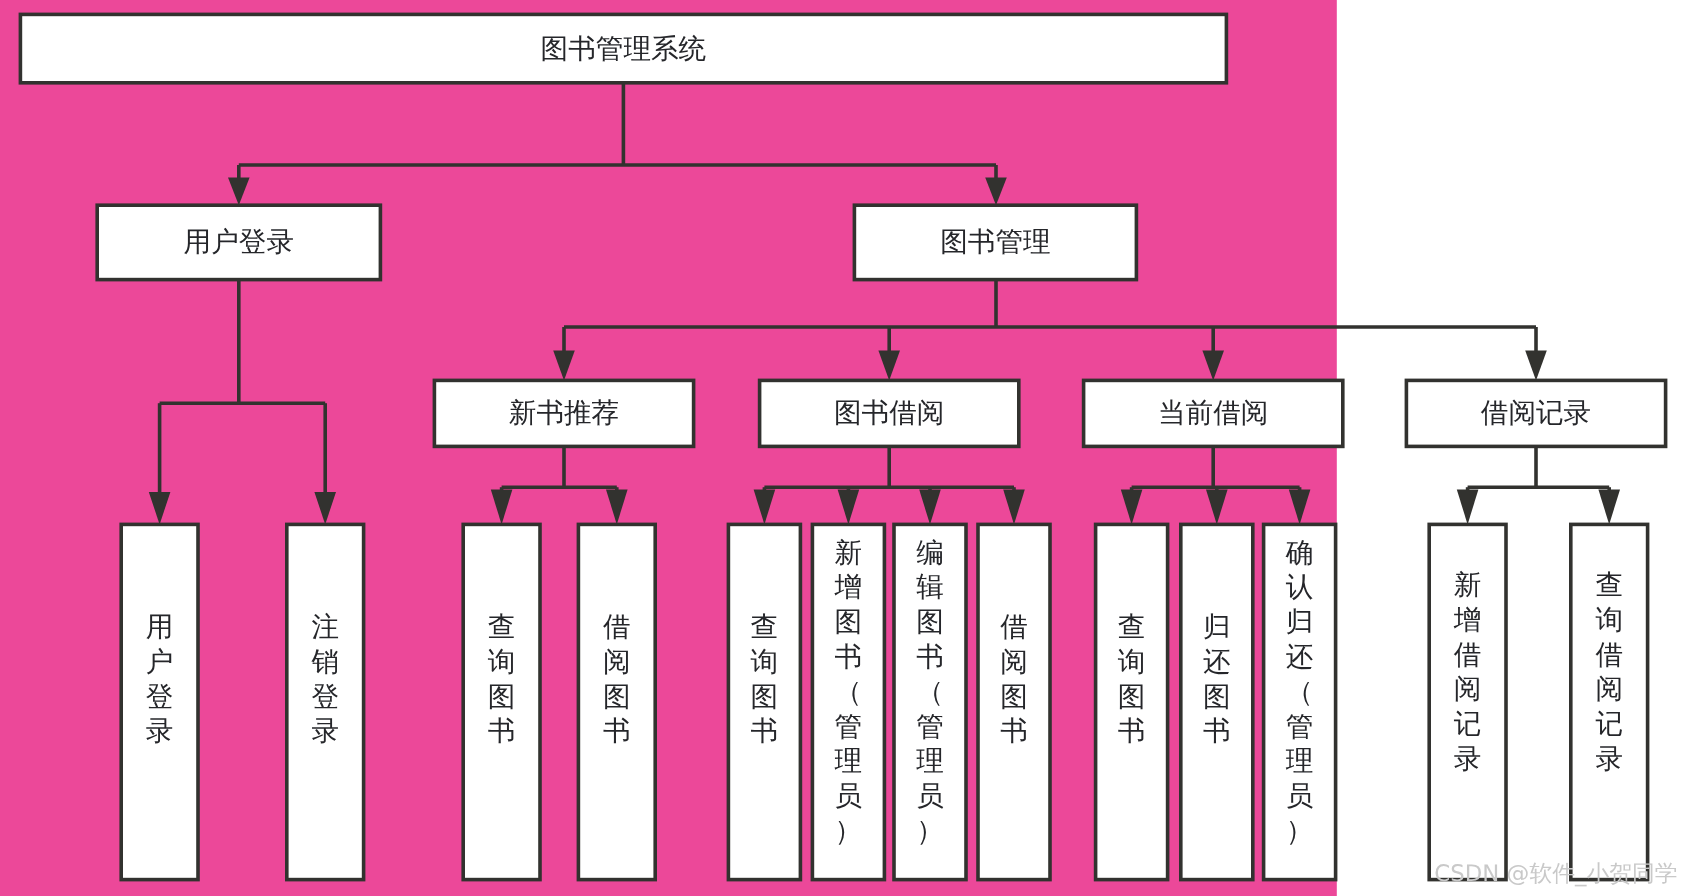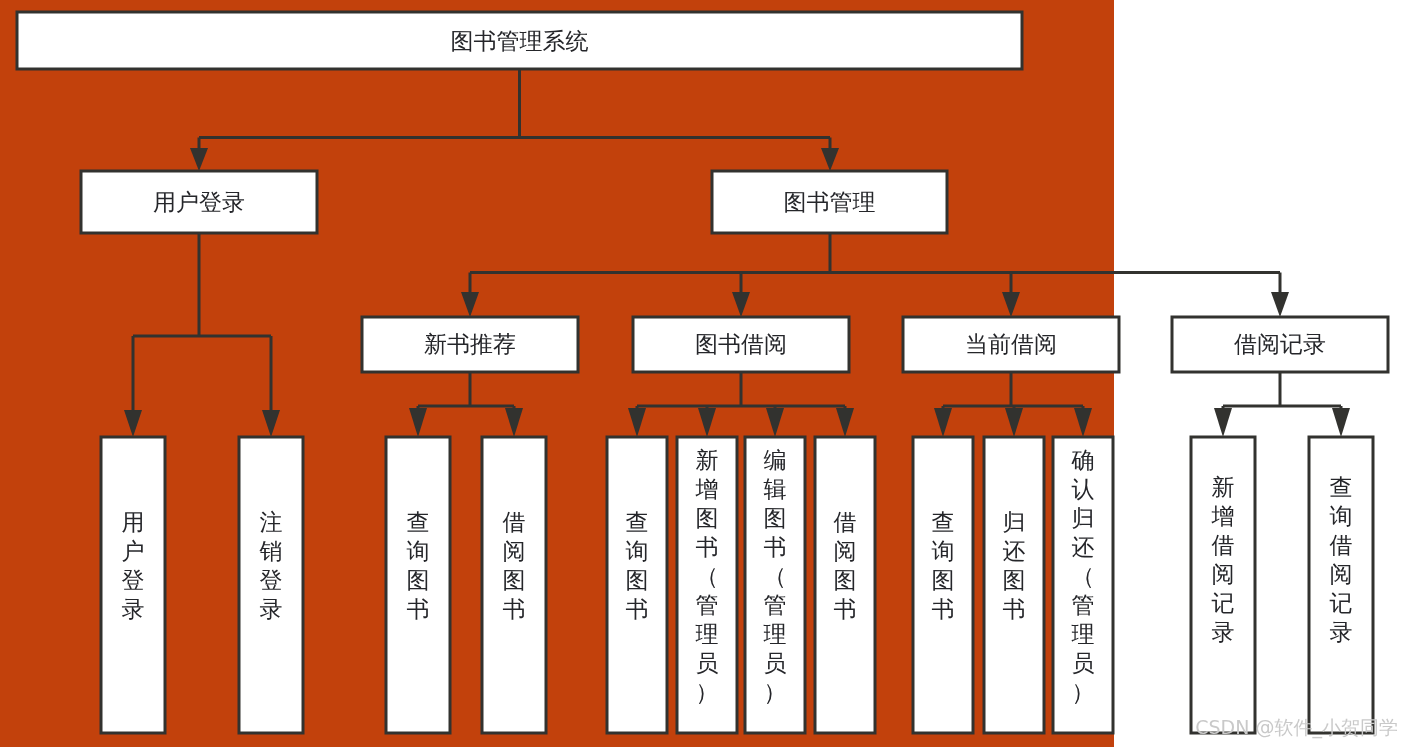--- a/index.html
+++ b/index.html
@@ -10,21 +10,21 @@
   body {
     width: 1405px;
     height: 747px;
     font-family: "DejaVu Sans", "Liberation Sans", sans-serif;
     overflow: hidden;
   }
   #diagram-root {
     position: relative;
     width: 1114px;
     height: 747px;
-    background: #c2410c;
+    background: #ec4899;
   }
   svg.diagram-canvas {
     position: absolute;
     top: 0;
     left: 0;
     width: 1405px;
     height: 747px;
     display: block;
   }
   .node-box {

